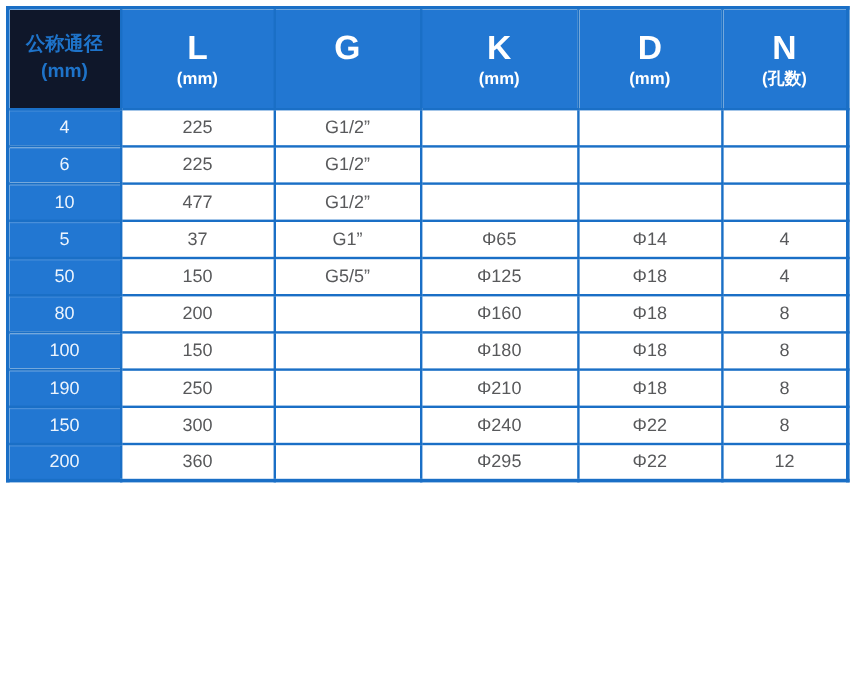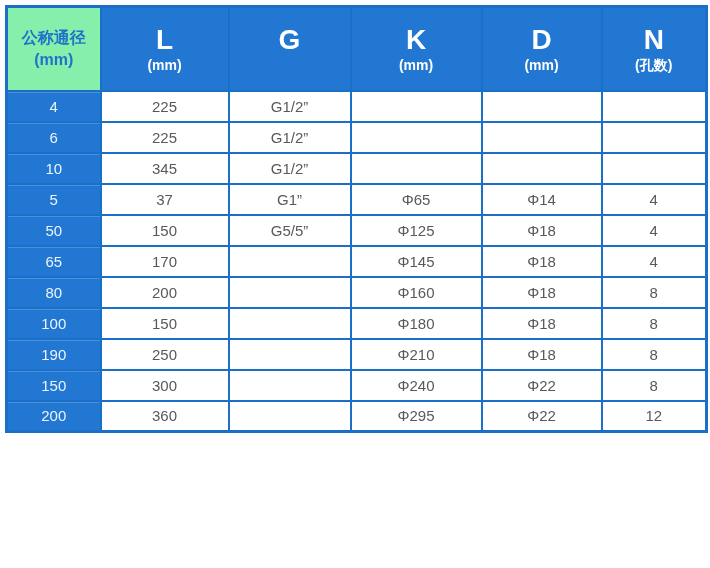--- a/index.html
+++ b/index.html
@@ -30,21 +30,21 @@
     border:2px solid var(--grid-blue);
     text-align:center;
     vertical-align:middle;
     padding:0;
     overflow:hidden;
   }
   thead tr{height:84px;}
   tbody tr{height:31px;}
   
   th.h-nominal{
-    background:#86efac;
+    background:#0f172a;
     color:var(--accent-text);
     font-weight:bold;
     font-size:16px;
     line-height:22px;
     vertical-align:middle;
   }
   
   th.h-blue{
     background:var(--cell-blue);
     color:#ffffff;
@@ -130,21 +130,21 @@
         <tr>
     <th class="row-dn">6</th>
     <td>225</td>
     <td>G1/2”</td>
     <td></td>
     <td></td>
     <td></td>
   </tr>
         <tr>
     <th class="row-dn">10</th>
-    <td>345</td>
+    <td>477</td>
     <td>G1/2”</td>
     <td></td>
     <td></td>
     <td></td>
   </tr>
         <tr>
     <th class="row-dn">5</th>
     <td>37</td>
     <td>G1”</td>
     <td>Φ65</td>
@@ -153,28 +153,20 @@
   </tr>
         <tr>
     <th class="row-dn">50</th>
     <td>150</td>
     <td>G5/5”</td>
     <td>Φ125</td>
     <td>Φ18</td>
     <td>4</td>
   </tr>
         <tr>
-    <th class="row-dn">65</th>
-    <td>170</td>
-    <td></td>
-    <td>Φ145</td>
-    <td>Φ18</td>
-    <td>4</td>
-  </tr>
-        <tr>
     <th class="row-dn">80</th>
     <td>200</td>
     <td></td>
     <td>Φ160</td>
     <td>Φ18</td>
     <td>8</td>
   </tr>
         <tr>
     <th class="row-dn">100</th>
     <td>150</td>

